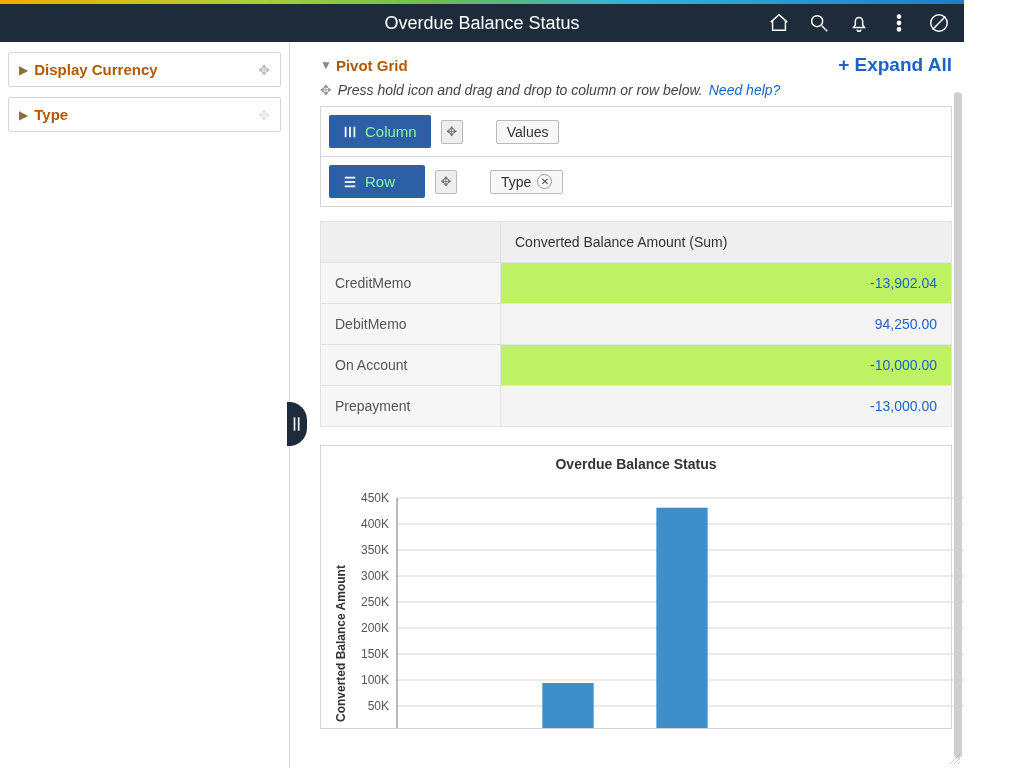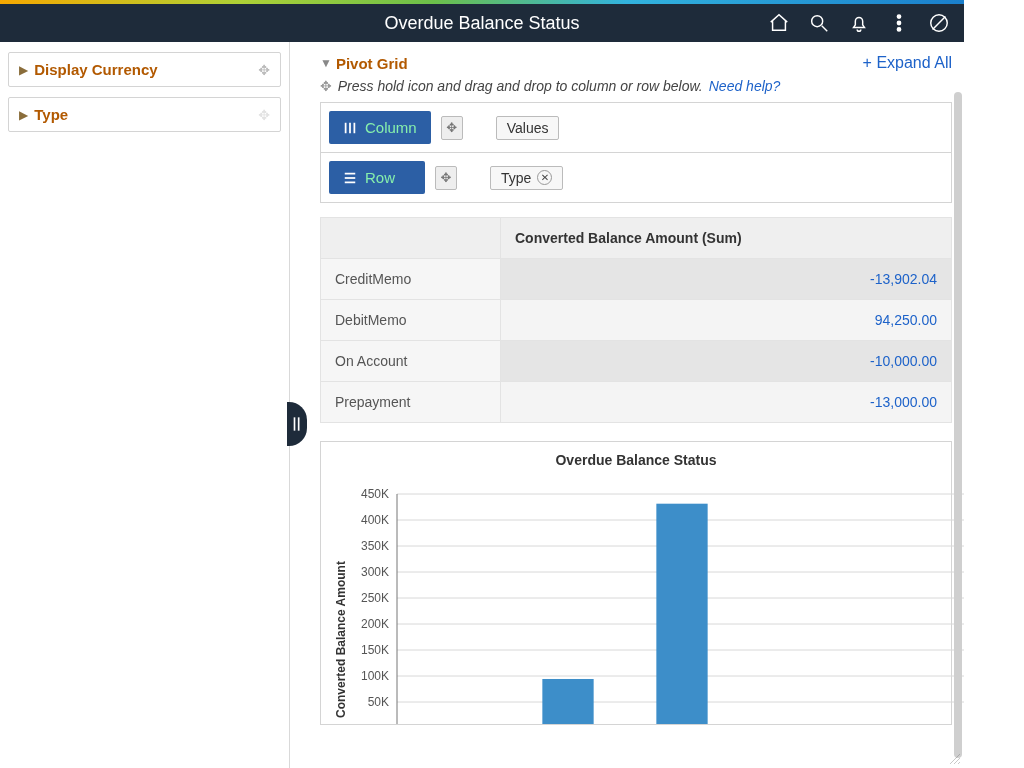--- a/index.html
+++ b/index.html
@@ -26,43 +26,43 @@
   .accordion.muted .drag { color:#e2e2e2; }
 
   .collapse-handle { position:absolute; right:-18px; top:360px; width:20px; height:44px; background:#1e2b3a; border-top-right-radius:18px; border-bottom-right-radius:18px; display:flex; align-items:center; justify-content:center; color:#fff; cursor:pointer; }
 
   .main { flex:1; padding:12px 12px 0 30px; overflow:auto; position:relative; }
   .scroll-indicator { position:absolute; right:2px; top:50px; bottom:10px; width:8px; background:#cfcfcf; border-radius:4px; }
 
   .pg-header { display:flex; align-items:center; }
   .pg-caret { color:#888; font-size:12px; margin-right:4px; }
   .pg-title { color:#b25900; font-weight:bold; font-size:15px; }
-  .pg-expand { margin-left:auto; color:#1d62c9; font-size:16px; cursor:pointer; }
+  .pg-expand { margin-left:auto; color:#1d62c9; font-size:19px; cursor:pointer;font-weight:bold; }
   .pg-hint { margin:6px 0 8px 0; display:flex; align-items:center; gap:6px; }
   .pg-hint .drag-ic { color:#999; }
   .pg-hint em { color:#444; font-style:italic; font-size:14px; }
   .pg-hint a { color:#1d62c9; font-style:italic; text-decoration:none; cursor:pointer; }
 
   .config-box { border:1px solid #d4d4d4; }
   .config-row { display:flex; align-items:center; border-bottom:1px solid #d4d4d4; padding:8px; gap:10px; }
   .config-row:last-child { border-bottom:none; }
   .cfg-label { background:#2c5fa5; color:#86efac; border-radius:2px; padding:8px 14px; min-width:96px; display:flex; align-items:center; gap:8px; font-size:15px; }
   .cfg-label svg { stroke:#fff; fill:none; stroke-width:2; }
   .chip-set { display:flex; align-items:center; gap:6px; }
   .chip-handle { background:#eee; border:1px solid #bbb; border-radius:2px; width:22px; height:24px; display:flex; align-items:center; justify-content:center; color:#777; cursor:grab; font-size:13px;}
   .chip { background:#f7f7f7; border:1px solid #bbb; border-radius:2px; padding:3px 10px; font-size:14px; display:flex; align-items:center; gap:6px;margin-left:27px;}
   .chip .remove { border:1px solid #999; border-radius:50%; width:15px; height:15px; display:inline-flex; align-items:center; justify-content:center; font-size:10px; cursor:pointer; color:#444;}
 
   
   .pivot-table { width:100%; border:1px solid #d4d4d4; border-collapse:collapse; margin-top:14px; }
   .pivot-table th, .pivot-table td { border:1px solid #e3e3e3; padding:12px 14px; font-size:14px; }
-  .pivot-table thead th { background:#efefef; text-align:left; font-weight:bold; }
+  .pivot-table thead th { background:#efefef; text-align:left; font-weight:normal; }
   .pivot-table thead th.corner { background:#efefef; width:180px;}
   .pivot-table tbody th { background:#f6f6f6; text-align:left; color:#555; font-weight:normal; }
-  .pivot-table tbody td { text-align:right; color:#1d62c9; background:#e5e5e5;}
+  .pivot-table tbody td { text-align:right; color:#1d62c9; background:#bef264;}
   .pivot-table tbody tr:nth-child(even) td { background:#f4f4f4; }
 
   
   .chart-box { border:1px solid #d4d4d4; margin-top:18px; padding:10px 6px 0 6px; }
   .chart-title { text-align:center; font-weight:bold; color:#333; font-size:14px; }
   .chart-svg { display:block; margin-top:6px; }
   .axis-text { font-size:12px; fill:#555; }
   .ylabel { font-size:12px; fill:#333; font-weight:bold;}
   .grid-line { stroke:#d8d8d8; stroke-width:1; }
   .axis-line { stroke:#777; stroke-width:1; }

